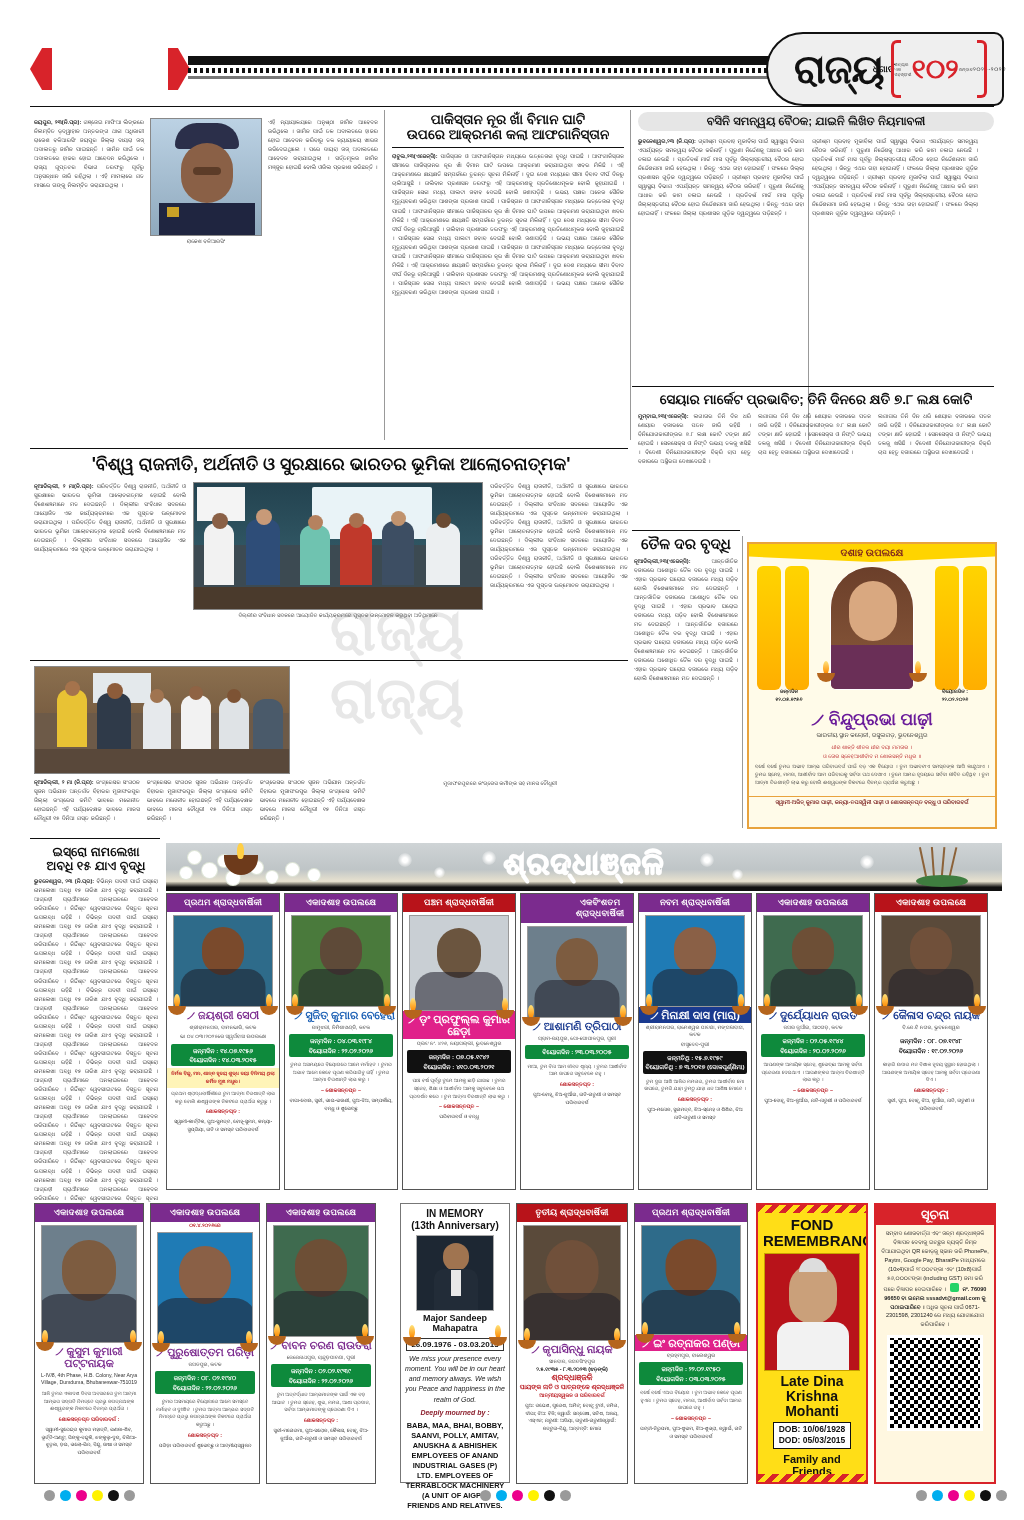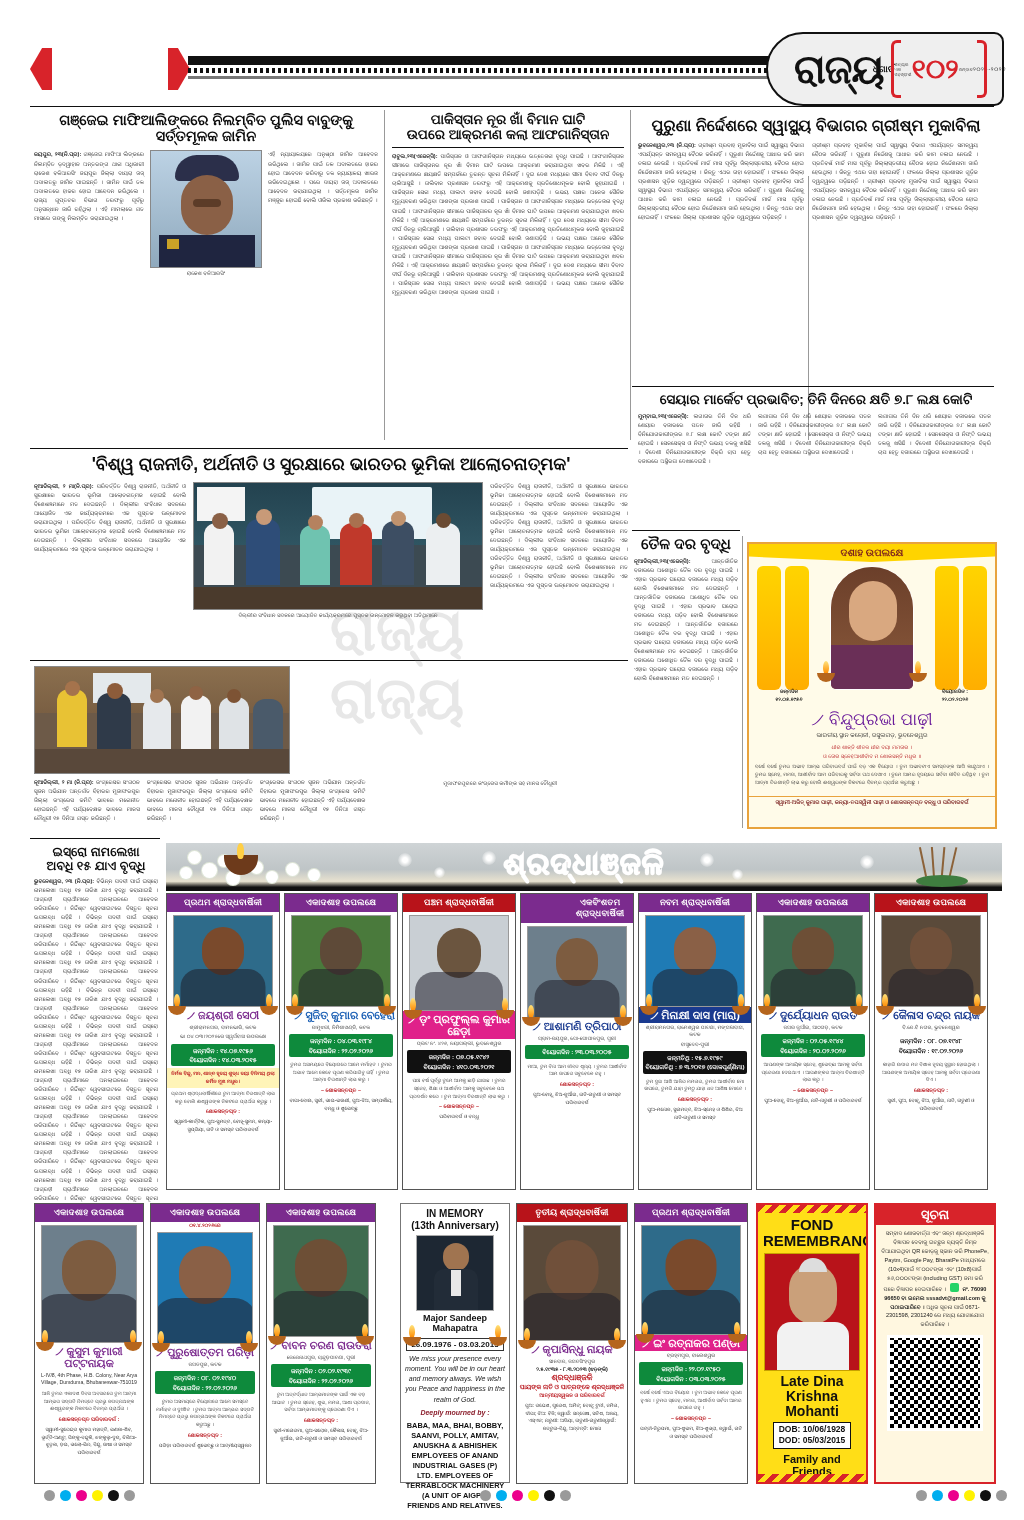--- a/index.html
+++ b/index.html
@@ -142,21 +142,21 @@
       repeating-linear-gradient(0deg,#000 0 4px,#fff 4px 8px);
     background-blend-mode:difference; border:3px solid #fff; }
 
   
   .bday{ position:absolute; background:#fffbe9; border:2px solid #e8a33d; overflow:hidden; }
   .bday .bh{ background:#ffd400; text-align:center; font-size:10px; font-weight:bold;
      padding:3px 0; color:#7a1f1f;
      clip-path: polygon(0 0,100% 0,100% 70%,50% 100%,0 70%); }
   .garland{ position:absolute; width:26px; background:linear-gradient(#ffd400,#ffae00);
      border-radius:6px; }
-  .bday .bname{ text-align:center; font-size:17px; font-weight:normal; color:#6a1b9a; }
+  .bday .bname{ text-align:center; font-size:17px; font-weight:bold; color:#6a1b9a; }
   .bday .baddr{ text-align:center; font-size:6px; color:#222; }
   .bday .bverse{ text-align:center; font-size:5.4px; color:#b5171d; line-height:1.6; }
   .bday .bbody{ font-size:5.1px; line-height:1.6; text-align:justify; color:#333; padding:0 6px; }
   .bday .bfrom{ text-align:center; font-size:5.6px; font-weight:bold; color:#7a1f1f;
      border-top:1px solid #e8a33d; padding-top:2px; }
 
   
   .regmarks{ position:absolute; display:flex; gap:5px; align-items:center; }
   .regmarks i{ display:block; width:11px; height:11px; border-radius:50%; }
 
@@ -189,21 +189,20 @@
       </span>
     </div>
   </div>
 
   <div class="hrule" style="left:30px;top:106px;width:964px;"></div>
   <div class="col-rule" style="left:384px;top:110px;height:330px;"></div>
   <div class="col-rule" style="left:630px;top:110px;height:330px;"></div>
   <div class="col-rule" style="left:808px;top:176px;height:264px;"></div>
 
   <div class="colbox" style="left:34px;top:112px;width:344px;">
-    <div class="hl" style="font-size:14.5px;">ଗଞ୍ଜେଇ ମାଫିଆଲିଙ୍କରେ ନିଲମ୍ବିତ ପୁଲିସ ବାବୁଙ୍କୁ ସର୍ତ୍ତମୂଳକ ଜାମିନ</div>
     <div style="display:flex;gap:6px;margin-top:6px;">
       <div style="width:110px;">
         <p class="body-txt"><b>ଜୟପୁର, ୨୩(ନି.ପ୍ର):</b>
           <span>ଗଞ୍ଜେଇ ମାଫିଆ ଲିଙ୍କରେ ନିଲମ୍ବିତ ଡ଼ଦ୍ୱାହାନ ଅନ୍ତରଙ୍ଗ ଥାନା ଅଧିକାରୀ ରାକେଶ ବଳିଆରସିଂ ଜୟପୁର ଜିଲ୍ଲା ଦାୟରା ଜଜ୍ ଅଦାଲତରୁ ଜାମିନ ପାଇଛନ୍ତି । ଜାମିନ ପାଇଁ ତଳ ଅଦାଲତରେ ହାକର ହୋଇ ଆବେଦନ କରିଥିଲେ । ରାଜ୍ୟ ଗୁପ୍ତଚର ବିଭାଗ ତରଫରୁ ପୂର୍ବରୁ ଅନୁସନ୍ଧାନ ଜାରି ରହିଥିଲା । ଏହି ମାମଲାରେ ଗତ ମାସରେ ତାଙ୍କୁ ନିଲମ୍ବିତ କରାଯାଇଥିଲା ।</span></p>
       </div>
       <div style="width:112px;">
         <div class="photo ph-sky" style="height:118px;">
           <div class="pf">
             <div style="position:absolute;left:24px;top:4px;width:64px;height:26px;border-radius:30px 30px 6px 6px;background:#2b2f4a;"></div>
             <div style="position:absolute;left:30px;top:24px;width:52px;height:60px;border-radius:26px;background:#8a6046;"></div>
@@ -225,21 +224,21 @@
     <div class="hl" style="font-size:13.5px;">ଉପରେ ଆକ୍ରମଣ କଲା ଆଫଗାନିସ୍ତାନ</div>
     <div class="hrule" style="position:relative;left:0;top:5px;width:100%;"></div>
     <p class="body-txt" style="margin-top:9px;"><b>ରାବୁଲ,୨୩(ଏଜେନ୍ସି):</b>
       <span>ପାକିସ୍ତାନ ଓ ଆଫଗାନିସ୍ତାନ ମଧ୍ୟରେ ଉତ୍ତେଜନା ବୃଦ୍ଧି ପାଇଛି । ଆଫଗାନିସ୍ତାନ ସୀମାରେ ପାକିସ୍ତାନର ନୂର ଖାଁ ବିମାନ ଘାଟି ଉପରେ ଆକ୍ରମଣ କରାଯାଇଥିବା ଖବର ମିଳିଛି । ଏହି ଆକ୍ରମଣରେ କ୍ଷୟକ୍ଷତି ସମ୍ପର୍କରେ ତୁରନ୍ତ ସୂଚନା ମିଳିନାହିଁ । ଦୁଇ ଦେଶ ମଧ୍ୟରେ ସୀମା ବିବାଦ ଦୀର୍ଘ ଦିନରୁ ଚାଲିଆସୁଛି । ତାଲିବାନ ପ୍ରଶାସନ ତରଫରୁ ଏହି ଆକ୍ରମଣକୁ ପ୍ରତିଶୋଧମୂଳକ ବୋଲି କୁହାଯାଇଛି । ପାକିସ୍ତାନ ସେନା ମଧ୍ୟ ପାଲଟା ଜବାବ ଦେଇଛି ବୋଲି ଜଣାପଡ଼ିଛି । ଉଭୟ ପକ୍ଷର ଅନେକ ସୈନିକ ମୃତ୍ୟୁବରଣ କରିଥିବା ଆଶଙ୍କା ପ୍ରକାଶ ପାଇଛି ।</span>
       <span>ପାକିସ୍ତାନ ଓ ଆଫଗାନିସ୍ତାନ ମଧ୍ୟରେ ଉତ୍ତେଜନା ବୃଦ୍ଧି ପାଇଛି । ଆଫଗାନିସ୍ତାନ ସୀମାରେ ପାକିସ୍ତାନର ନୂର ଖାଁ ବିମାନ ଘାଟି ଉପରେ ଆକ୍ରମଣ କରାଯାଇଥିବା ଖବର ମିଳିଛି । ଏହି ଆକ୍ରମଣରେ କ୍ଷୟକ୍ଷତି ସମ୍ପର୍କରେ ତୁରନ୍ତ ସୂଚନା ମିଳିନାହିଁ । ଦୁଇ ଦେଶ ମଧ୍ୟରେ ସୀମା ବିବାଦ ଦୀର୍ଘ ଦିନରୁ ଚାଲିଆସୁଛି । ତାଲିବାନ ପ୍ରଶାସନ ତରଫରୁ ଏହି ଆକ୍ରମଣକୁ ପ୍ରତିଶୋଧମୂଳକ ବୋଲି କୁହାଯାଇଛି । ପାକିସ୍ତାନ ସେନା ମଧ୍ୟ ପାଲଟା ଜବାବ ଦେଇଛି ବୋଲି ଜଣାପଡ଼ିଛି । ଉଭୟ ପକ୍ଷର ଅନେକ ସୈନିକ ମୃତ୍ୟୁବରଣ କରିଥିବା ଆଶଙ୍କା ପ୍ରକାଶ ପାଇଛି ।</span>
       <span>ପାକିସ୍ତାନ ଓ ଆଫଗାନିସ୍ତାନ ମଧ୍ୟରେ ଉତ୍ତେଜନା ବୃଦ୍ଧି ପାଇଛି । ଆଫଗାନିସ୍ତାନ ସୀମାରେ ପାକିସ୍ତାନର ନୂର ଖାଁ ବିମାନ ଘାଟି ଉପରେ ଆକ୍ରମଣ କରାଯାଇଥିବା ଖବର ମିଳିଛି । ଏହି ଆକ୍ରମଣରେ କ୍ଷୟକ୍ଷତି ସମ୍ପର୍କରେ ତୁରନ୍ତ ସୂଚନା ମିଳିନାହିଁ । ଦୁଇ ଦେଶ ମଧ୍ୟରେ ସୀମା ବିବାଦ ଦୀର୍ଘ ଦିନରୁ ଚାଲିଆସୁଛି । ତାଲିବାନ ପ୍ରଶାସନ ତରଫରୁ ଏହି ଆକ୍ରମଣକୁ ପ୍ରତିଶୋଧମୂଳକ ବୋଲି କୁହାଯାଇଛି । ପାକିସ୍ତାନ ସେନା ମଧ୍ୟ ପାଲଟା ଜବାବ ଦେଇଛି ବୋଲି ଜଣାପଡ଼ିଛି । ଉଭୟ ପକ୍ଷର ଅନେକ ସୈନିକ ମୃତ୍ୟୁବରଣ କରିଥିବା ଆଶଙ୍କା ପ୍ରକାଶ ପାଇଛି ।</span>
     </p>
   </div>
 
   <div class="colbox" style="left:638px;top:112px;width:356px;">
-    <div class="hl" style="font-size:16px;margin-top:5px;">ପୁରୁଣା ନିର୍ଦ୍ଦେଶରେ ସ୍ୱାସ୍ଥ୍ୟ ବିଭାଗର ଗ୍ରୀଷ୍ମ ମୁକାବିଲା</div>
+    <div class="kicker">ବସିନି ସମନ୍ୱୟ ବୈଠକ; ଯାଇନି ଲିଖିତ ନିୟମାବଳୀ</div>
     <div style="display:flex;gap:8px;margin-top:6px;">
       <div style="width:166px;">
         <p class="body-txt"><b>ଭୁବନେଶ୍ୱର,୨୩ (ନି.ପ୍ର):</b>
           <span>ଗ୍ରୀଷ୍ମ ପ୍ରବାହ ମୁକାବିଲା ପାଇଁ ସ୍ୱାସ୍ଥ୍ୟ ବିଭାଗ ଏପର୍ଯ୍ୟନ୍ତ ସମନ୍ୱୟ ବୈଠକ କରିନାହିଁ । ପୁରୁଣା ନିର୍ଦ୍ଦେଶକୁ ଆଧାର କରି କାମ ଚଳାଇ ନେଉଛି । ପ୍ରତିବର୍ଷ ମାର୍ଚ୍ଚ ମାସ ପୂର୍ବରୁ ଜିଲ୍ଲାସ୍ତରୀୟ ବୈଠକ ହୋଇ ନିର୍ଦ୍ଦେଶନାମା ଜାରି ହେଉଥିଲା । କିନ୍ତୁ ଏଥର ତାହା ହୋଇନାହିଁ । ଫଳରେ ଜିଲ୍ଲା ପ୍ରଶାସନ ଗୁଡ଼ିକ ଦ୍ୱନ୍ଦ୍ୱରେ ପଡ଼ିଛନ୍ତି ।</span>
           <span>ଗ୍ରୀଷ୍ମ ପ୍ରବାହ ମୁକାବିଲା ପାଇଁ ସ୍ୱାସ୍ଥ୍ୟ ବିଭାଗ ଏପର୍ଯ୍ୟନ୍ତ ସମନ୍ୱୟ ବୈଠକ କରିନାହିଁ । ପୁରୁଣା ନିର୍ଦ୍ଦେଶକୁ ଆଧାର କରି କାମ ଚଳାଇ ନେଉଛି । ପ୍ରତିବର୍ଷ ମାର୍ଚ୍ଚ ମାସ ପୂର୍ବରୁ ଜିଲ୍ଲାସ୍ତରୀୟ ବୈଠକ ହୋଇ ନିର୍ଦ୍ଦେଶନାମା ଜାରି ହେଉଥିଲା । କିନ୍ତୁ ଏଥର ତାହା ହୋଇନାହିଁ । ଫଳରେ ଜିଲ୍ଲା ପ୍ରଶାସନ ଗୁଡ଼ିକ ଦ୍ୱନ୍ଦ୍ୱରେ ପଡ଼ିଛନ୍ତି ।</span></p>
       </div>
       <div style="width:166px;">
         <p class="body-txt">
           <span>ଗ୍ରୀଷ୍ମ ପ୍ରବାହ ମୁକାବିଲା ପାଇଁ ସ୍ୱାସ୍ଥ୍ୟ ବିଭାଗ ଏପର୍ଯ୍ୟନ୍ତ ସମନ୍ୱୟ ବୈଠକ କରିନାହିଁ । ପୁରୁଣା ନିର୍ଦ୍ଦେଶକୁ ଆଧାର କରି କାମ ଚଳାଇ ନେଉଛି । ପ୍ରତିବର୍ଷ ମାର୍ଚ୍ଚ ମାସ ପୂର୍ବରୁ ଜିଲ୍ଲାସ୍ତରୀୟ ବୈଠକ ହୋଇ ନିର୍ଦ୍ଦେଶନାମା ଜାରି ହେଉଥିଲା । କିନ୍ତୁ ଏଥର ତାହା ହୋଇନାହିଁ । ଫଳରେ ଜିଲ୍ଲା ପ୍ରଶାସନ ଗୁଡ଼ିକ ଦ୍ୱନ୍ଦ୍ୱରେ ପଡ଼ିଛନ୍ତି ।</span>
           <span>ଗ୍ରୀଷ୍ମ ପ୍ରବାହ ମୁକାବିଲା ପାଇଁ ସ୍ୱାସ୍ଥ୍ୟ ବିଭାଗ ଏପର୍ଯ୍ୟନ୍ତ ସମନ୍ୱୟ ବୈଠକ କରିନାହିଁ । ପୁରୁଣା ନିର୍ଦ୍ଦେଶକୁ ଆଧାର କରି କାମ ଚଳାଇ ନେଉଛି । ପ୍ରତିବର୍ଷ ମାର୍ଚ୍ଚ ମାସ ପୂର୍ବରୁ ଜିଲ୍ଲାସ୍ତରୀୟ ବୈଠକ ହୋଇ ନିର୍ଦ୍ଦେଶନାମା ଜାରି ହେଉଥିଲା । କିନ୍ତୁ ଏଥର ତାହା ହୋଇନାହିଁ । ଫଳରେ ଜିଲ୍ଲା ପ୍ରଶାସନ ଗୁଡ଼ିକ ଦ୍ୱନ୍ଦ୍ୱରେ ପଡ଼ିଛନ୍ତି ।</span></p>

